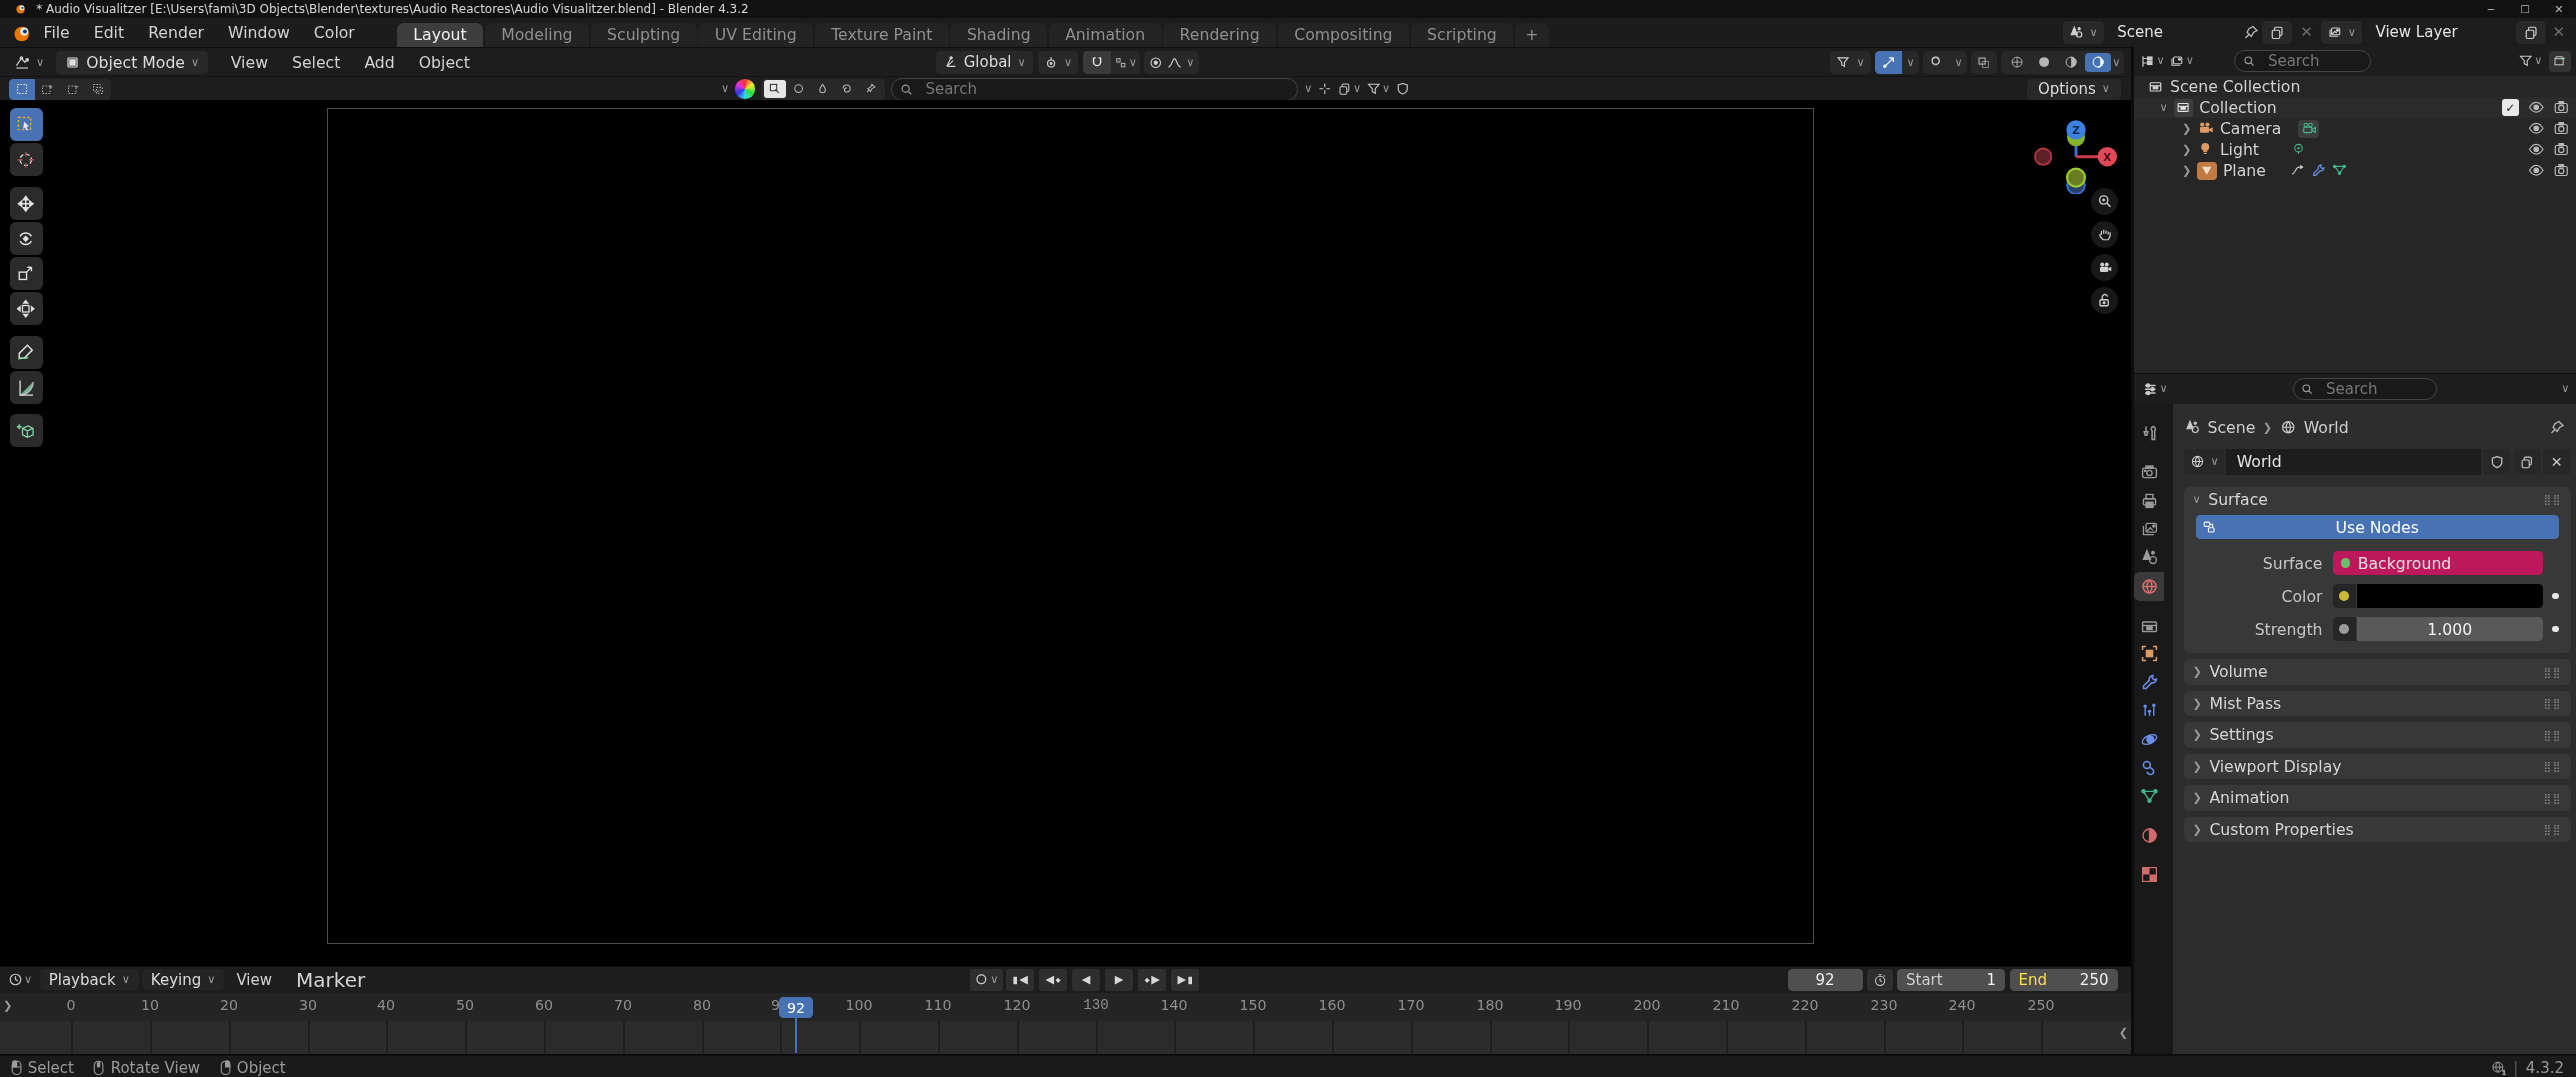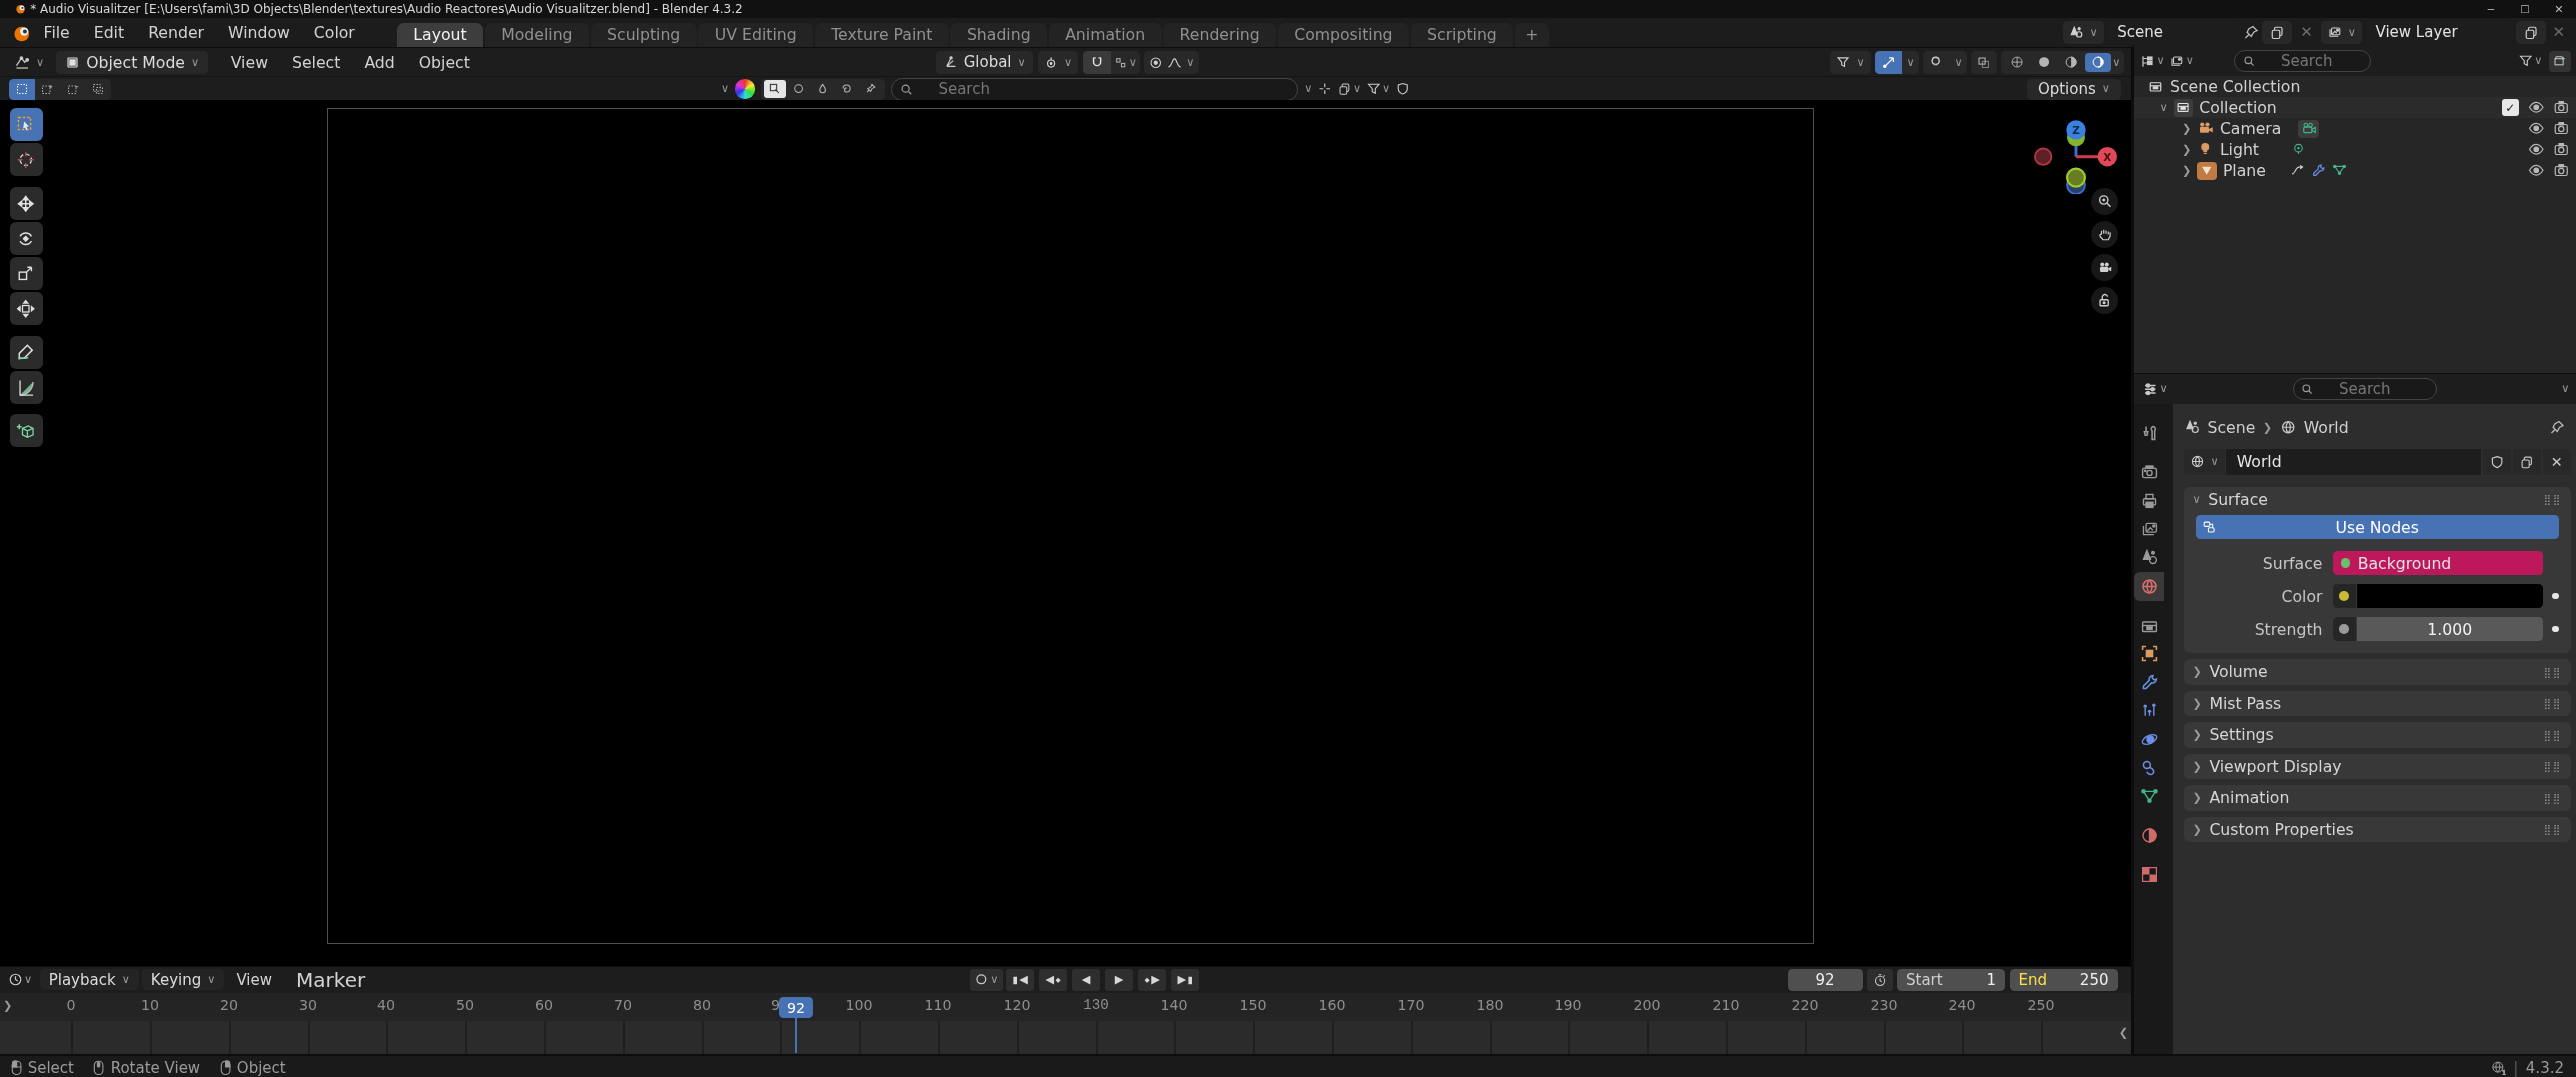--- a/index.html
+++ b/index.html
@@ -9,21 +9,21 @@
   .abs{position:absolute;}
   .row{display:flex;align-items:center;}
   .btn{background:#282828;border-radius:4.5px;color:#dcdcdc;display:flex;align-items:center;
        justify-content:center;gap:6px;}
   .chev{color:#9a9a9a;font-size:11.2px;line-height:1;}
   .menu-item{padding:0 12px;color:#d3d3d3;font-size:15.7px;}
   .tab{height:24px;display:flex;align-items:center;padding:0 16.5px;border-radius:6.7px 6.7px 0 0;
        background:#232323;color:#909090;font-size:15.7px;margin-right:1.5px;}
   .tab.active{background:#3d3d3d;color:#f2f2f2;}
   .search{background:#191919;border:0.7px solid #444;border-radius:11.2px;display:flex;
-          align-items:center;padding:0 7.5px;gap:24px;}
+          align-items:center;padding:0 7.5px;gap:11px;}
   .search input{background:transparent;border:none;outline:none;color:#cfcfcf;
           font-size:15px;width:100%;font-family:inherit;}
   .search input::placeholder{color:#777;}
   .icon{display:inline-flex;align-items:center;justify-content:center;}
   .tool-btn{width:33px;height:33px;background:#2b2b2b;border-radius:6px;display:flex;
             align-items:center;justify-content:center;}
   .tool-btn.active{background:#4772b3;}
   .ol-row{height:21px;display:flex;align-items:center;font-size:15.7px;color:#d2d2d2;}
   .panel{background:#383838;border-radius:6px;color:#d6d6d6;}
   .panel-header{display:flex;align-items:center;height:25.5px;padding:0 9px;gap:7.5px;font-size:15.7px;}
@@ -48,21 +48,21 @@
 <div id="app">
 
   <div class="abs row" style="left:0;top:0;width:2576px;height:18px;background:#111;">
     <span class="icon" style="margin-left:15px">
       <svg width="11.2" height="11.2" viewBox="0 0 16 16">
           <circle cx="8" cy="9" r="6" fill="#ea7600"></circle>
           <circle cx="10" cy="7" r="3.4" fill="#fff"></circle>
           <circle cx="10.6" cy="7" r="1.6" fill="#1b365d"></circle>
         </svg>
     </span>
-    <span style="margin-left:4px;font-size:12px;color:#d8d8d8">* Audio Visualitzer [E:\Users\fami\3D Objects\Blender\textures\Audio Reactores\Audio Visualitzer.blend] - Blender 4.3.2</span>
+    <span style="margin-left:10px;font-size:12px;color:#d8d8d8">* Audio Visualitzer [E:\Users\fami\3D Objects\Blender\textures\Audio Reactores\Audio Visualitzer.blend] - Blender 4.3.2</span>
     <div class="row" style="margin-left:auto;height:100%;">
       <div class="icon" style="width:34px;height:100%;color:#bbb;font-size:10.5px">─</div>
       <div class="icon" style="width:34px;height:100%;color:#bbb;font-size:10.5px">☐</div>
       <div class="icon" style="width:34px;height:100%;color:#bbb;font-size:11.2px">✕</div>
     </div>
   </div>
 
   <div class="abs row" style="left:0;top:18px;width:2576px;height:28.5px;background:#1c1c1c;border-bottom:1.5px solid #0d0d0d;">
     <span class="icon" style="margin-left:12px">
       <svg width="19.5" height="19.5" viewBox="0 0 16 16">

